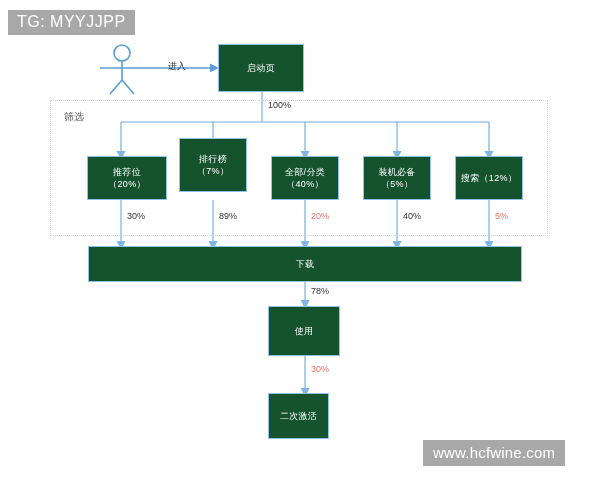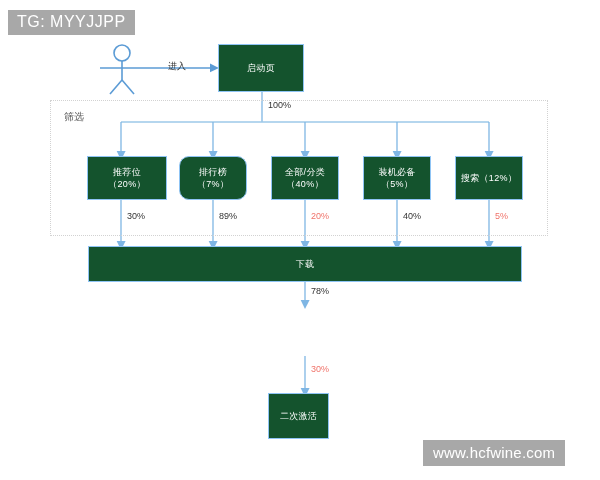--- a/index.html
+++ b/index.html
@@ -151,21 +151,21 @@
   <div class="edge-label dark" style="left:268px; top:100px;">100%</div>
 
   <div class="filter-box"></div>
   <div class="filter-label">筛选</div>
 
   <div class="node" style="left:87px; top:156px; width:80px; height:44px;">
     <span>推荐位</span>
     <span class="l2">（20%）</span>
   </div>
 
-  <div class="node" style="left:179px; top:156px; width:68px; height:44px;border-radius:10px;">
+  <div class="node" style="left:179px; top:138px; width:68px; height:54px;">
     <span>排行榜</span>
     <span class="l2">（7%）</span>
   </div>
 
   <div class="node" style="left:271px; top:156px; width:68px; height:44px;">
     <span>全部/分类</span>
     <span class="l2">（40%）</span>
   </div>
 
   <div class="node" style="left:363px; top:156px; width:68px; height:44px;">
@@ -182,20 +182,23 @@
   <div class="edge-label red" style="left:311px; top:211px;">20%</div>
   <div class="edge-label dark" style="left:403px; top:211px;">40%</div>
   <div class="edge-label red" style="left:495px; top:211px;">5%</div>
 
   <div class="node" style="left:88px; top:246px; width:434px; height:36px;">
     <span>下载</span>
   </div>
 
   <div class="edge-label dark" style="left:311px; top:286px;">78%</div>
 
+  <div class="node" style="left:268px; top:306px; width:72px; height:50px;">
+    <span>使用</span>
+  </div>
 
   <div class="edge-label red" style="left:311px; top:364px;">30%</div>
 
   <div class="node" style="left:268px; top:393px; width:61px; height:46px;">
     <span>二次激活</span>
   </div>
 
   <div class="wm" id="wm-site">www.hcfwine.com</div>
   <div class="wm" id="wm-tg">TG: MYYJJPP</div>
 

